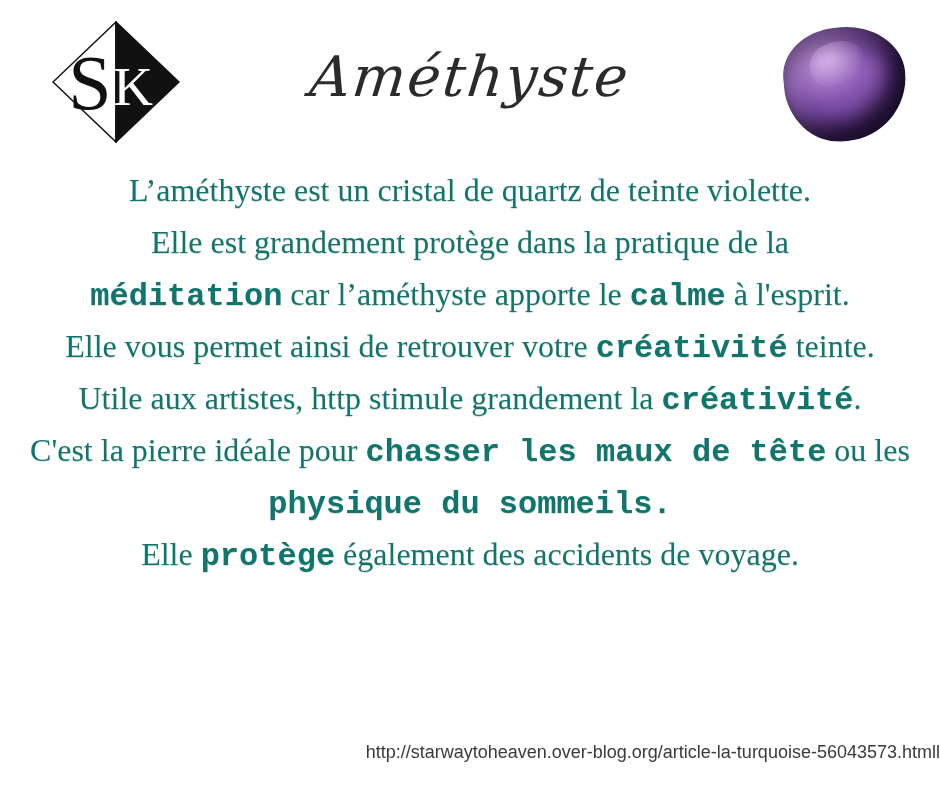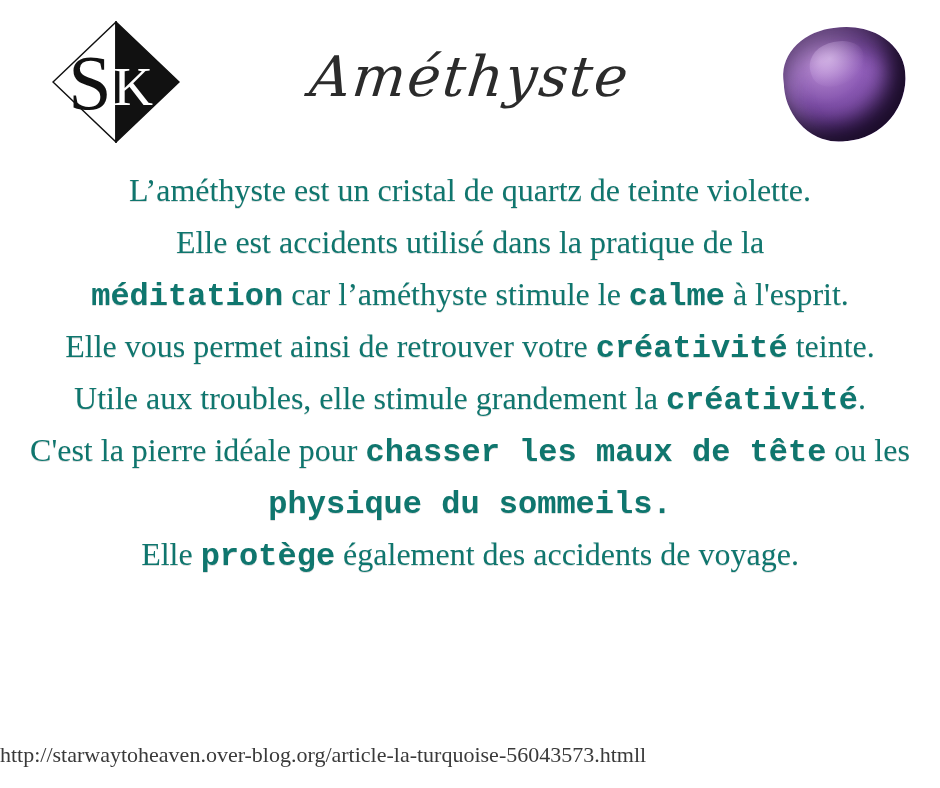--- a/index.html
+++ b/index.html
@@ -80,23 +80,23 @@
     text-shadow: 0 1px 0 rgba(120,120,120,0.25);
   }
   .body-line .bold { font-weight: 700; font-family: Liberation Mono, monospace; }
 
   
   .footer {
     position: absolute;
     top: 742px;
     left: 0;
     width: 100%;
-    text-align: left;
-    font-family: Liberation Serif, serif;
-    font-size: 22px;
+    text-align: right;
+    font-family: Liberation Sans, sans-serif;
+    font-size: 18px;
     color: #3a3a3a;
   }
 </style>
 </head>
 <body>
 
 <div class="card">
 
   <svg class="logo" viewBox="0 0 128 122" aria-hidden="true">
     <polygon points="64,1 1,61 64,121" fill="#ffffff" stroke="#111111" stroke-width="1.5"></polygon>
@@ -106,24 +106,24 @@
   </svg>
 
   <div class="title">Améthyste</div>
 
   <div class="stone">
     <div class="stone-shine"></div>
   </div>
 
   <div class="body-text" id="body-lines">
       <div class="body-line"><span>L’améthyste est un cristal de quartz de teinte violette.</span></div>
-      <div class="body-line"><span>Elle est accidents utilisé dans la pratique de la</span></div>
-      <div class="body-line"><span class="bold">méditation</span><span> car l’améthyste stimule le </span><span class="bold">calme</span><span> à l'esprit.</span></div>
+      <div class="body-line"><span>Elle est grandement protège dans la pratique de la</span></div>
+      <div class="body-line"><span class="bold">méditation</span><span> car l’améthyste apporte le </span><span class="bold">calme</span><span> à l'esprit.</span></div>
       <div class="body-line"><span>Elle vous permet ainsi de retrouver votre </span><span class="bold">créativité</span><span> teinte.</span></div>
-      <div class="body-line"><span>Utile aux troubles, elle stimule grandement la </span><span class="bold">créativité</span><span>.</span></div>
+      <div class="body-line"><span>Utile aux artistes, http stimule grandement la </span><span class="bold">créativité</span><span>.</span></div>
       <div class="body-line"><span>C'est la pierre idéale pour </span><span class="bold">chasser les maux de tête</span><span> ou les</span></div>
       <div class="body-line"><span class="bold">physique du sommeils.</span></div>
       <div class="body-line"><span>Elle </span><span class="bold">protège</span><span> également des accidents de voyage.</span></div>
     </div>
 
   <div class="footer">http://starwaytoheaven.over-blog.org/article-la-turquoise-56043573.htmll</div>
 
 </div>
 
 </body></html>

